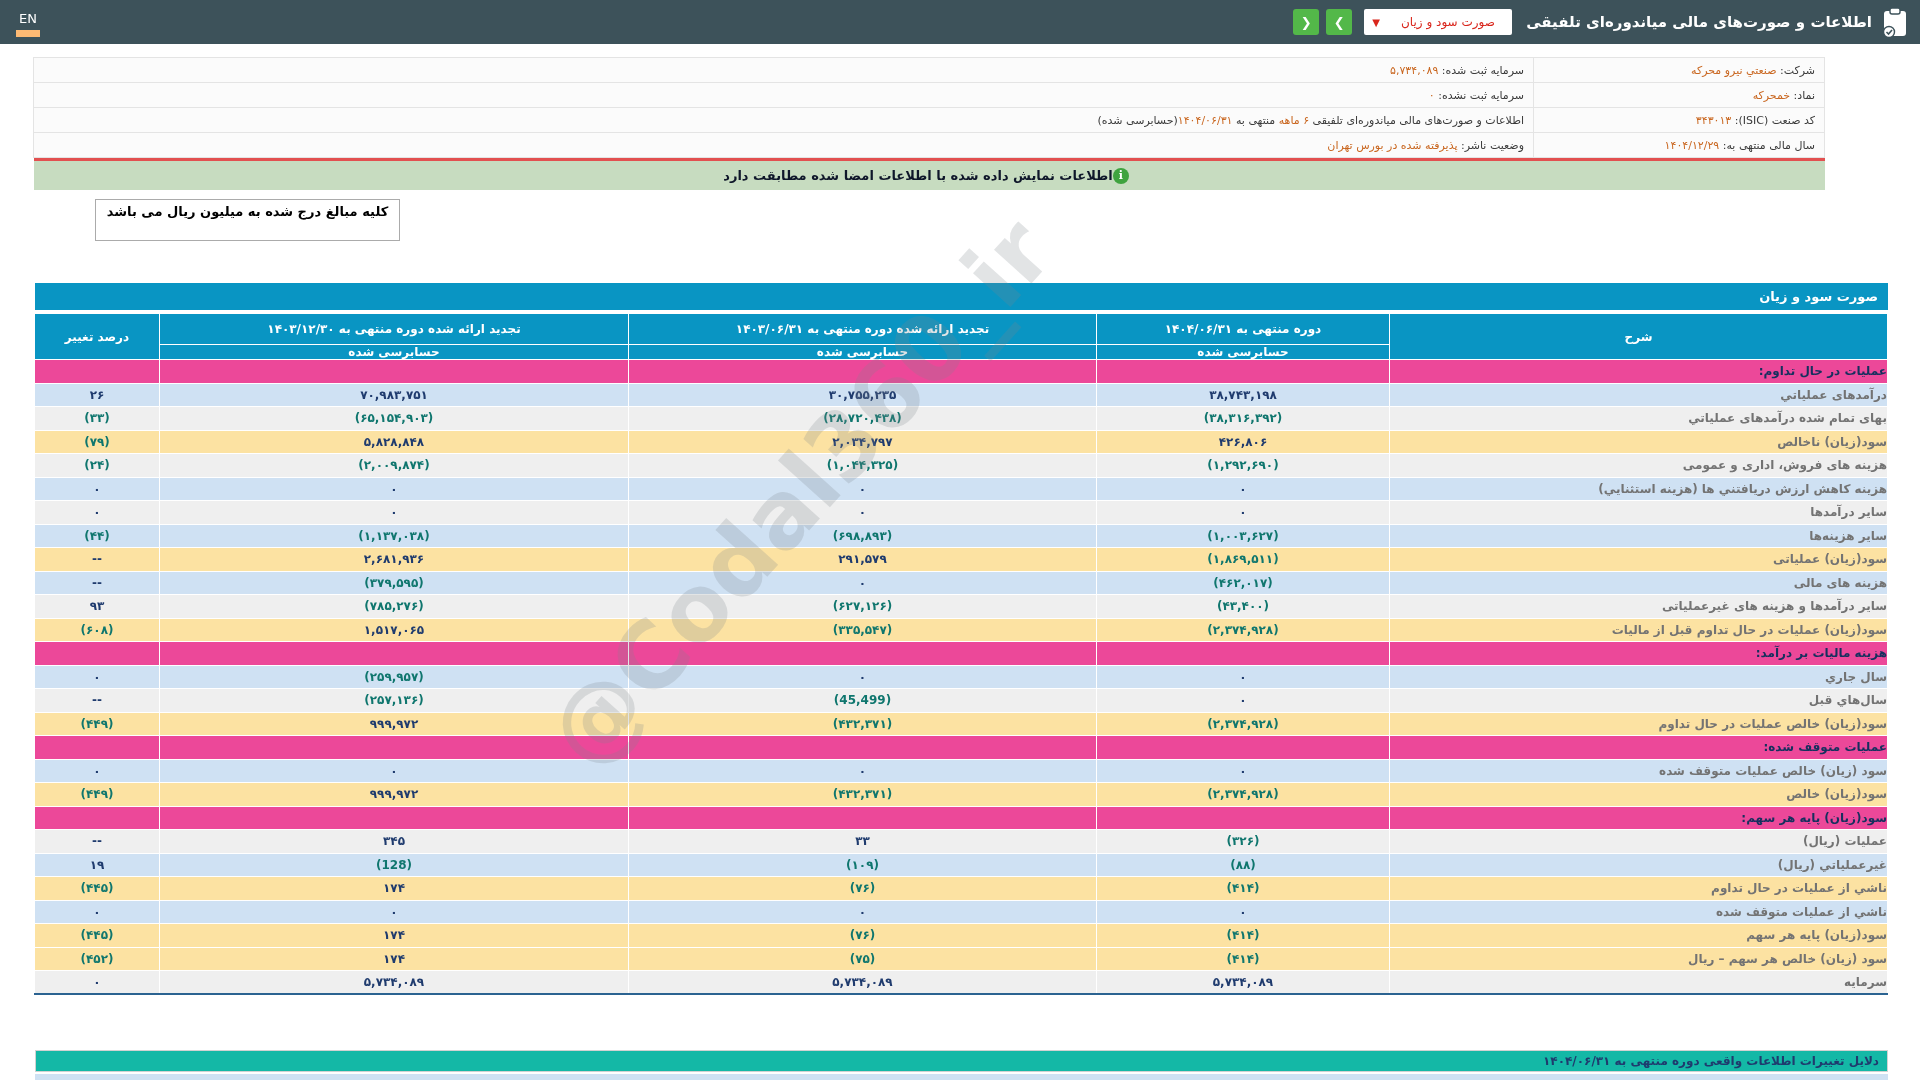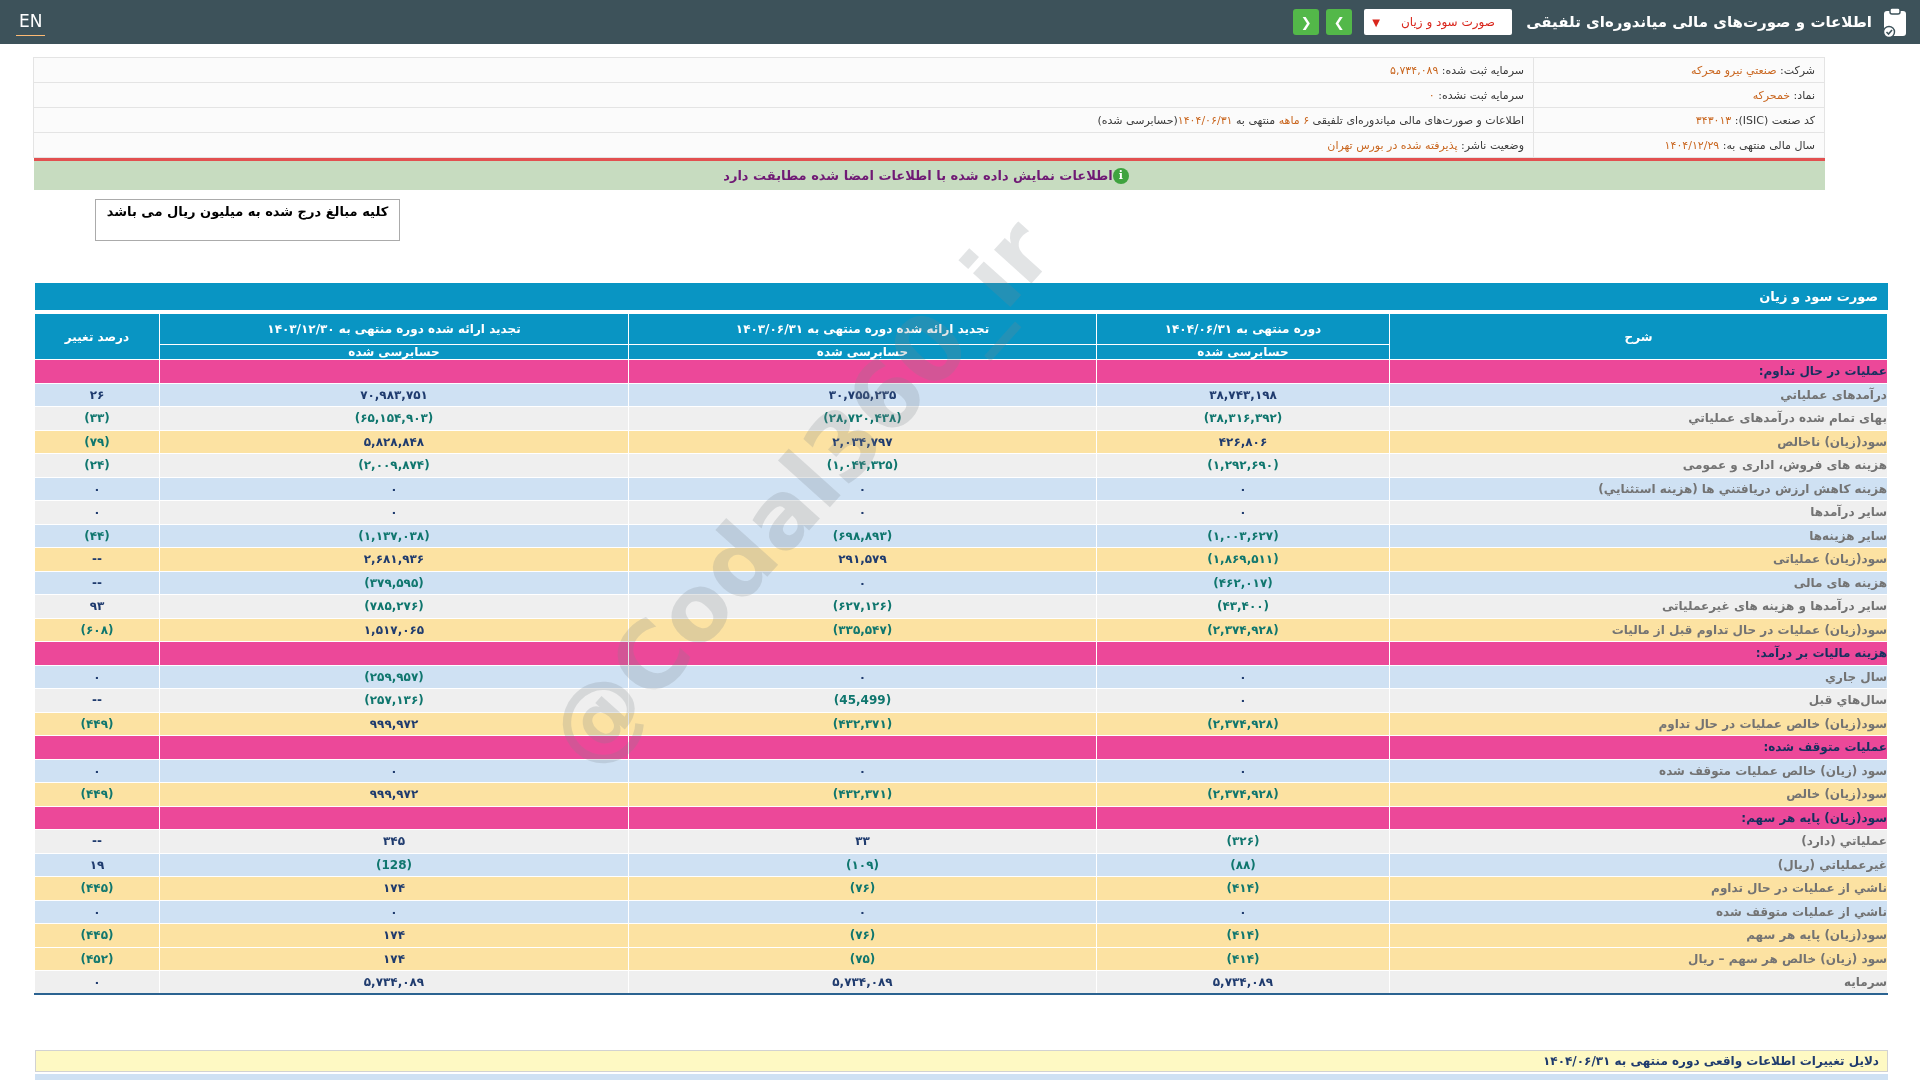--- a/index.html
+++ b/index.html
@@ -4,22 +4,22 @@
 <style>
   * { box-sizing: border-box; }
   html,body { margin:0; padding:0; }
   body {
     width:1920px; height:1080px; overflow:hidden; position:relative;
     background:#fff; direction:rtl;
     font-family:"DejaVu Sans", sans-serif;
   }
   
   .topbar { position:absolute; top:0; left:0; width:1920px; height:44px; background:#3d525a; }
-  .en-link { position:absolute; left:16px; top:11px; color:#fff; font-size:17px;
-    border-bottom:1px solid #fdba74; padding:0 3px 4px; cursor:pointer; }
+  .en-link { position:absolute; left:16px; top:11px; color:#fff; font-size:13px;
+    border-bottom:7px solid #fdba74; padding:0 3px 4px; cursor:pointer; }
   .topbar-right { position:absolute; right:12px; top:0; height:44px; display:flex; align-items:center; }
   .clip-icon { width:26px; height:30px; margin-left:10px; }
   .page-title { color:#fff; font-size:15px; font-weight:bold; margin-left:14px; white-space:nowrap; }
   .dropdown { width:148px; height:26px; background:#fff; border-radius:2px; display:flex;
     align-items:center; cursor:pointer; margin-left:12px; }
   .dropdown .val { flex:1; text-align:center; color:#d9261c; font-size:12px; white-space:nowrap; }
   .dropdown .chev { color:#d9261c; font-size:10px; margin-left:8px; margin-right:4px; }
   .nav-btn { width:26px; height:26px; background:#53b849; border-radius:3px; color:#fff;
     display:flex; align-items:center; justify-content:center; font-size:13px; font-weight:bold;
     cursor:pointer; margin-left:7px; }
@@ -27,21 +27,21 @@
   .company-info { position:absolute; top:57px; right:95px; width:1791px; border-collapse:collapse;
     table-layout:fixed; }
   .info-cell { background:#fbfbfb; border:1px solid #e4e4e4; height:25px; padding:0 9px;
     font-size:11px; white-space:nowrap; overflow:hidden; }
   .info-label { color:#3a3a3a; }
   .info-accent { color:#c9661f; }
   
   .red-line { position:absolute; top:158px; right:95px; width:1791px; height:3px; background:#e25050; }
   .notice { position:absolute; top:161px; right:95px; width:1791px; height:29px; background:#c7dcc0;
     display:flex; align-items:center; justify-content:center; }
-  .notice-text { color:#701a75; font-size:13px; font-weight:bold; }
+  .notice-text { color:#0f172a; font-size:13px; font-weight:bold; }
   .info-icon { width:16px; height:16px; border-radius:50%; background:#3fa33f; color:#fff;
     font-size:11px; font-weight:bold; display:flex; align-items:center; justify-content:center;
     margin-right:7px; font-family:"DejaVu Serif", serif; }
   .unit-note { position:absolute; left:95px; top:199px; width:305px; height:42px; line-height:23px;
     background:#fff; border:1px solid #ababab; text-align:center; font-size:13px; font-weight:bold;
     color:#000; }
   
   .main { position:absolute; top:283px; right:32px; width:1853px; }
   .table-title { height:27px; background:#0995c3; color:#fff; font-weight:bold; font-size:13px;
     line-height:27px; padding-right:10px; }
@@ -58,21 +58,21 @@
   .bg-blue { background:#cfe1f3; } .bg-gray { background:#efefef; }
   .bg-yellow { background:#fce2a2; } .bg-section { background:#ec4899; }
   tr.section td.lbl { color:#16305e; }
   table.pl tbody tr:last-child td { border-bottom:2px solid #2b6391; }
   
   .watermark { position:absolute; top:440px; left:400px; width:800px; text-align:center;
     transform:rotate(-48deg); font-size:92px; font-weight:bold; color:#7e868c; opacity:.22;
     pointer-events:none; direction:ltr; z-index:5; }
   
   .footer { position:absolute; top:1050px; right:32px; width:1853px; }
-  .footer-title { height:22px; line-height:20px; background:#fef9c3; border:1px solid #d2d2d2;
+  .footer-title { height:22px; line-height:20px; background:#14b8a6; border:1px solid #d2d2d2;
     color:#1f3b6e; font-weight:bold; font-size:12px; padding-right:8px; }
   .footer-strip { height:10px; background:#cfe1f3; margin-top:2px; }
 </style>
 </head>
 <body>
 
 <div class="topbar">
   <a class="en-link">EN</a>
   <div class="topbar-right">
     <svg class="clip-icon" viewBox="0 0 26 30">
@@ -288,21 +288,21 @@
           <td class="val bg-yellow neg">(۴۴۹)</td>
         </tr>
         <tr class="section">
           <td class="lbl bg-section">سود(زیان) پایه هر سهم:</td>
           <td class="val bg-section"></td>
           <td class="val bg-section"></td>
           <td class="val bg-section"></td>
           <td class="val bg-section"></td>
         </tr>
         <tr class="">
-          <td class="lbl bg-gray">عملیاتي (دارد)</td>
+          <td class="lbl bg-gray">عملیات (ریال)</td>
           <td class="val bg-gray neg">(۳۲۶)</td>
           <td class="val bg-gray">۳۳</td>
           <td class="val bg-gray">۳۴۵</td>
           <td class="val bg-gray">--</td>
         </tr>
         <tr class="">
           <td class="lbl bg-blue">غیرعملیاتي (ریال)</td>
           <td class="val bg-blue neg">(۸۸)</td>
           <td class="val bg-blue neg">(۱۰۹)</td>
           <td class="val bg-blue neg">(128)</td>

